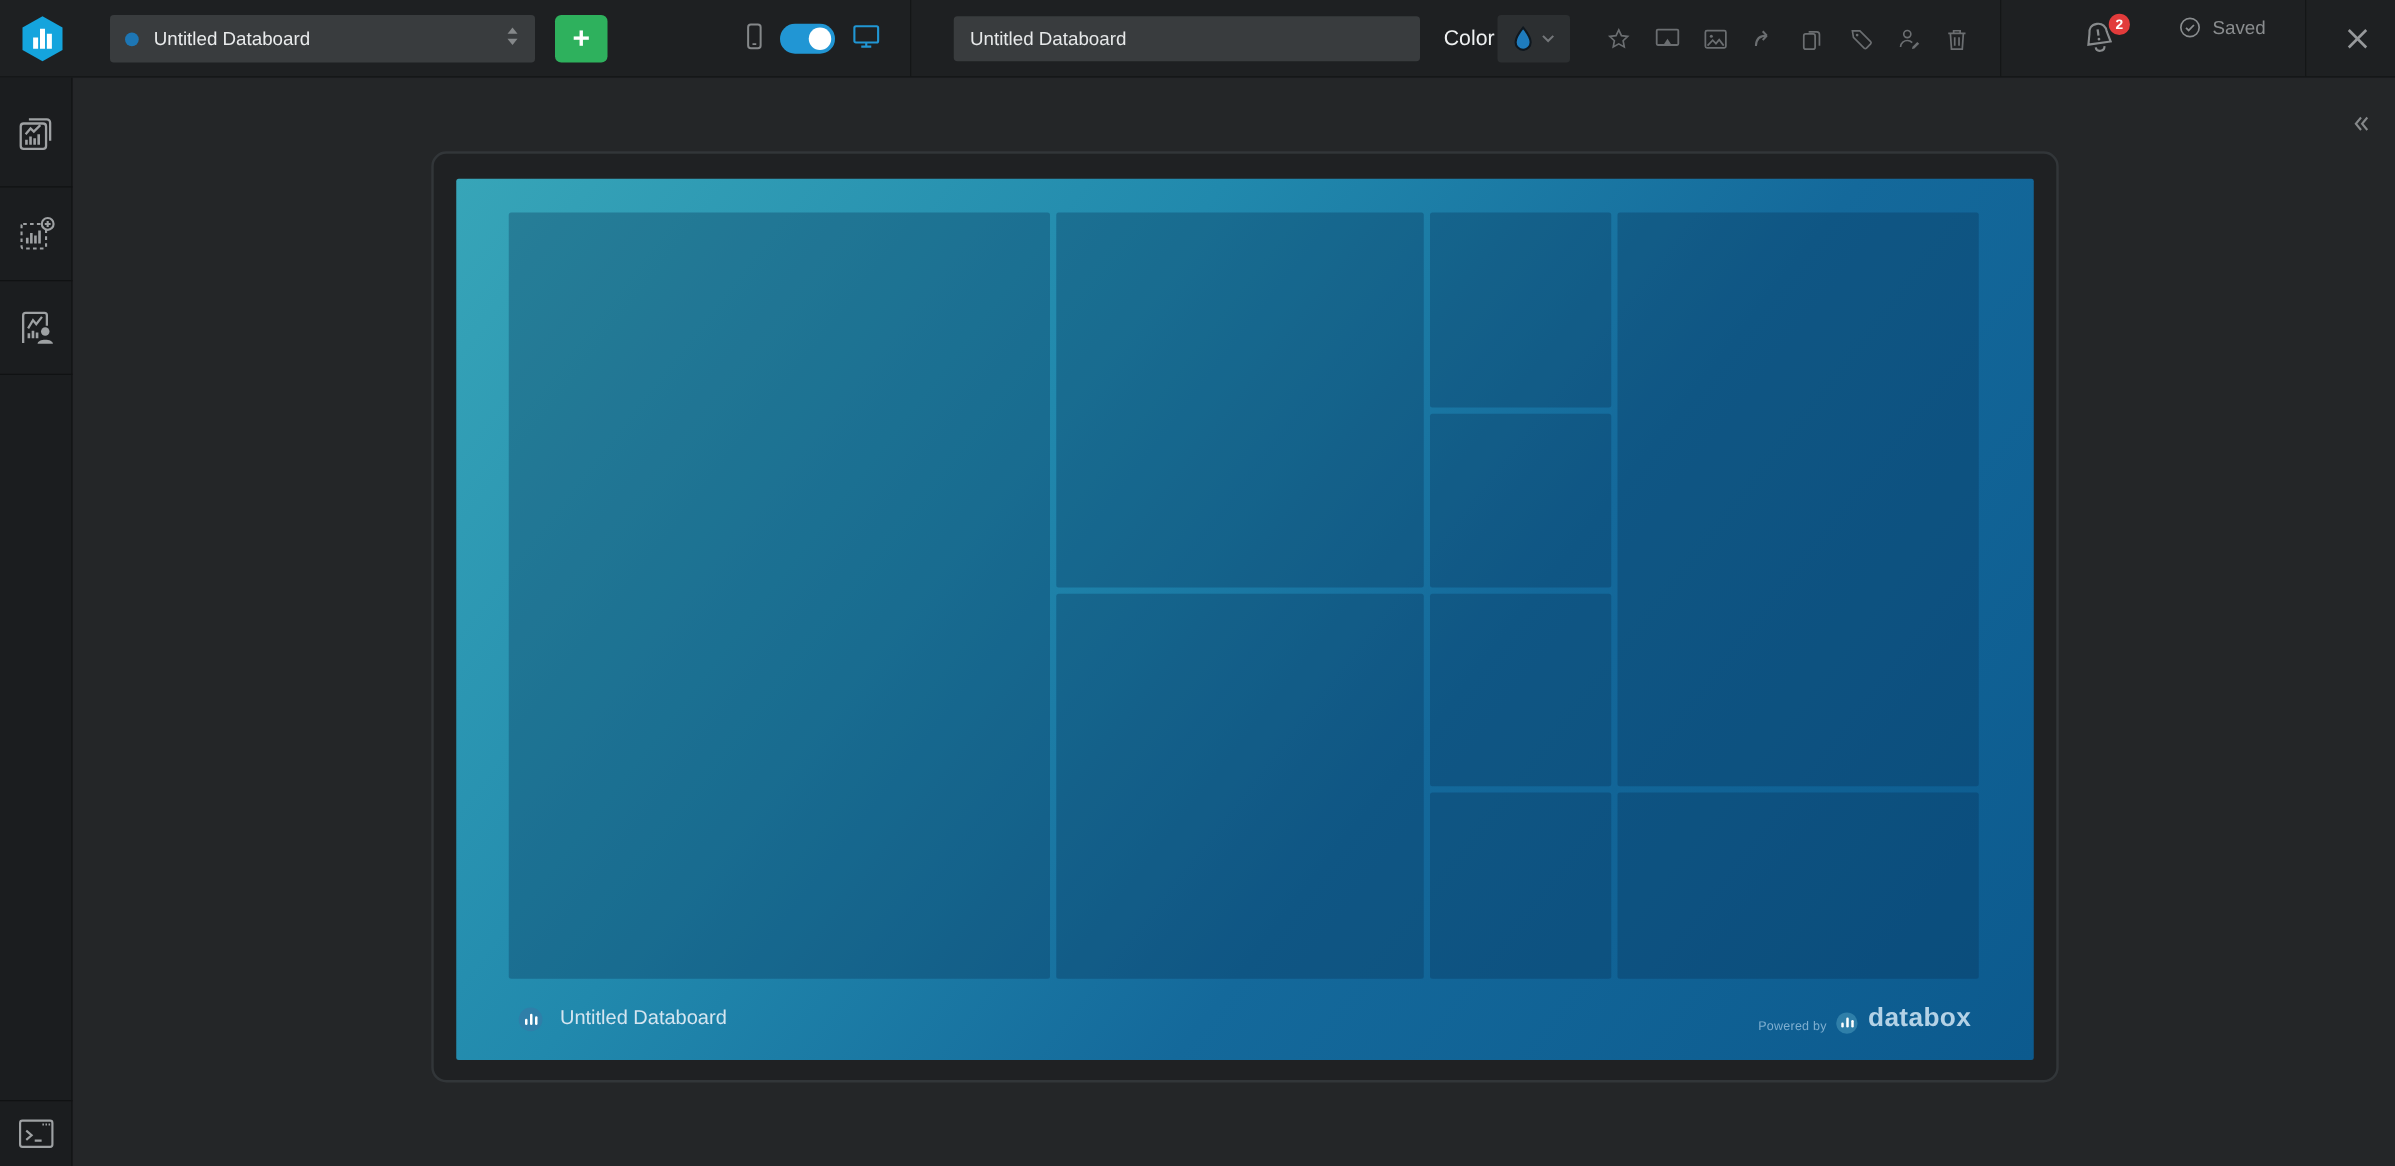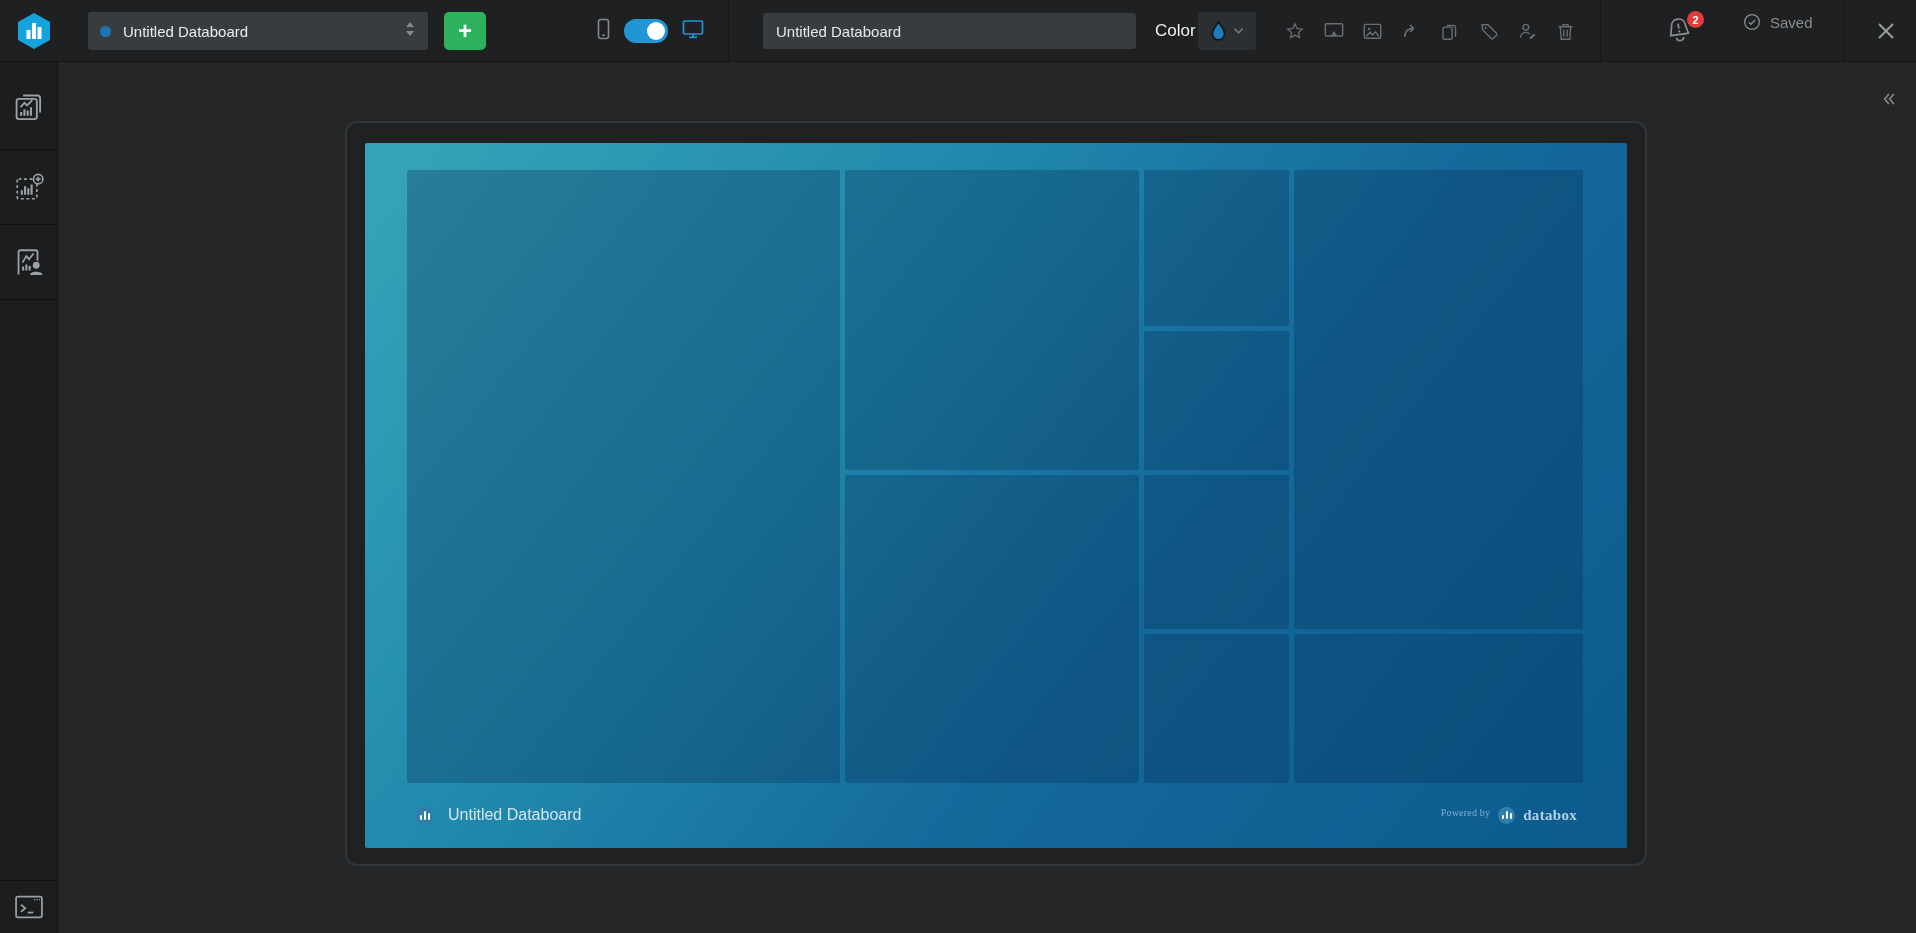--- a/index.html
+++ b/index.html
@@ -87,23 +87,23 @@
     grid-template-rows:160fr 142fr 158fr 153fr; gap:5px; }
   .tile { background:rgba(7,44,79,0.30); border-radius:2px; }
   .t1 { grid-area:1/1/5/2; } .t2 { grid-area:1/2/3/3; } .t3 { grid-area:1/3/2/4; }
   .t4 { grid-area:2/3/3/4; } .t5 { grid-area:1/4/4/5; } .t6 { grid-area:3/2/5/3; }
   .t7 { grid-area:3/3/4/4; } .t8 { grid-area:4/3/5/4; } .t9 { grid-area:4/4/5/5; }
 
   #screen-footer { position:absolute; left:0; bottom:0; width:100%; height:66px;
     display:flex; align-items:center; justify-content:space-between; padding:0 50px; }
   .footer-left { display:flex; align-items:center; gap:14px; }
   .footer-title { color:#d4e5f0; font-size:16px; }
-  .footer-right { display:flex; align-items:flex-start; gap:8px;font-family:Liberation Serif, serif; }
+  .footer-right { display:flex; align-items:flex-end; gap:8px; }
   .powered-by { color:#7fafd0; font-size:10px; letter-spacing:.2px; }
-  .brand { color:#b4d2e6; font-size:15px; font-weight:bold; letter-spacing:.3px; }
+  .brand { color:#b4d2e6; font-size:21px; font-weight:bold; letter-spacing:.3px; }
   .mark-circle { width:19px; height:19px; border-radius:50%; background:#2f7fa9;
     display:flex; align-items:flex-end; justify-content:center; gap:2px;
     padding-bottom:5px; }
   .mark-circle.small { width:17px; height:17px; }
   .mark-circle span { display:block; width:2px; background:#fff; border-radius:1px; }
 </style>
 </head>
 <body>
 
 <div id="topbar">

